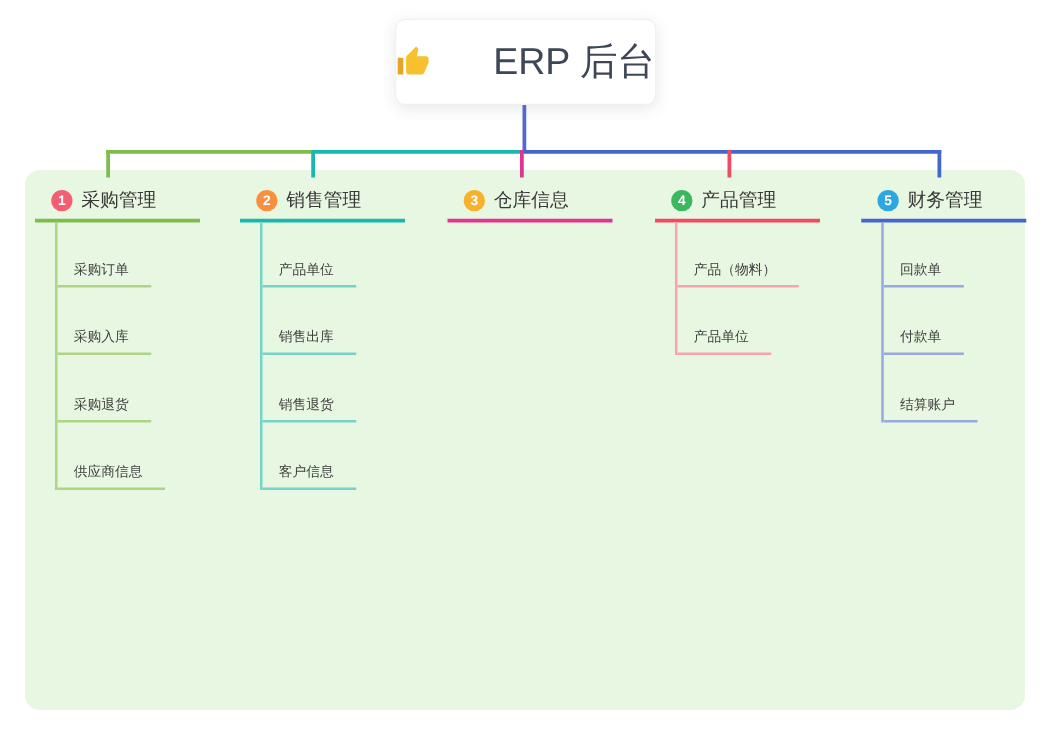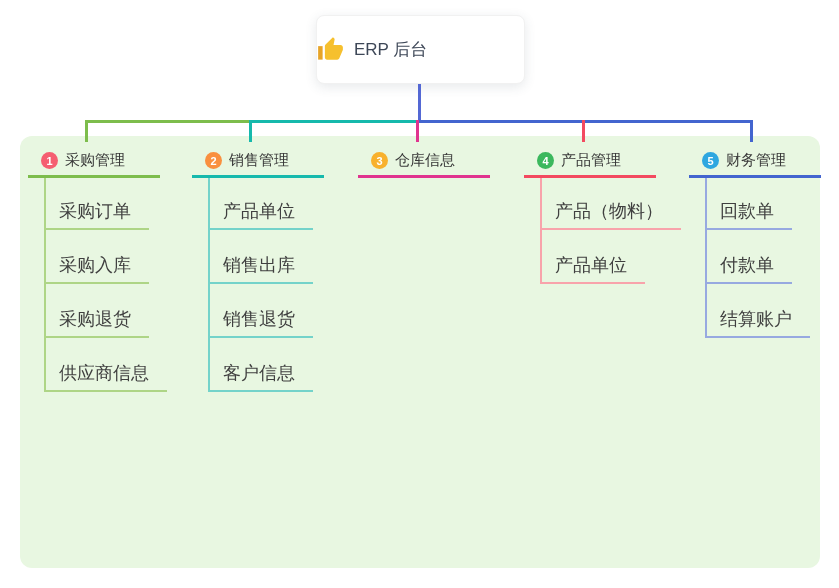--- a/index.html
+++ b/index.html
@@ -14,23 +14,23 @@
   }
   
   .root-card {
     position: absolute;
     left: 316px; top: 15px;
     width: 209px; height: 69px;
     background: #ffffff;
     border: 1px solid #f1f1f1;
     border-radius: 8px;
     box-shadow: 0 3px 12px rgba(60,70,90,.12);
-    display: flex; align-items: center; justify-content: flex-start;
+    display: flex; align-items: center; justify-content: space-between;
     gap: 10px;
-    font-size: 17px;
+    font-size: 30px;
     color: #3d4757;
     cursor: default;
   }
   .thumb-icon { width: 27px; height: 27px; display: inline-flex; }
   .thumb-icon svg { width: 100%; height: 100%; }
   
   .vline, .hline { position: absolute; }
   .root-drop { left: 418px; top: 84px; width: 3px; height: 38px; background: #5468d4; }
   .bus-seg { top: 120px; height: 3px; }
   .drop { top: 120px; width: 3px; height: 22px; }
@@ -69,21 +69,21 @@
   .children {
     margin-left: 16px;
     border-left: 2px solid #ccc;
   }
   .child {
     width: max-content;
     height: 54px;
     display: flex; align-items: flex-end;
     padding: 0 18px 5px 13px;
     border-bottom: 2px solid #ccc;
-    font-size: 18px;
+    font-size: 11px;
     color: #3f3f3f;
     white-space: nowrap;
     cursor: default;
   }
   .child:first-child { height: 52px; }
 </style>
 </head>
 <body>
 
 <div class="stage">

